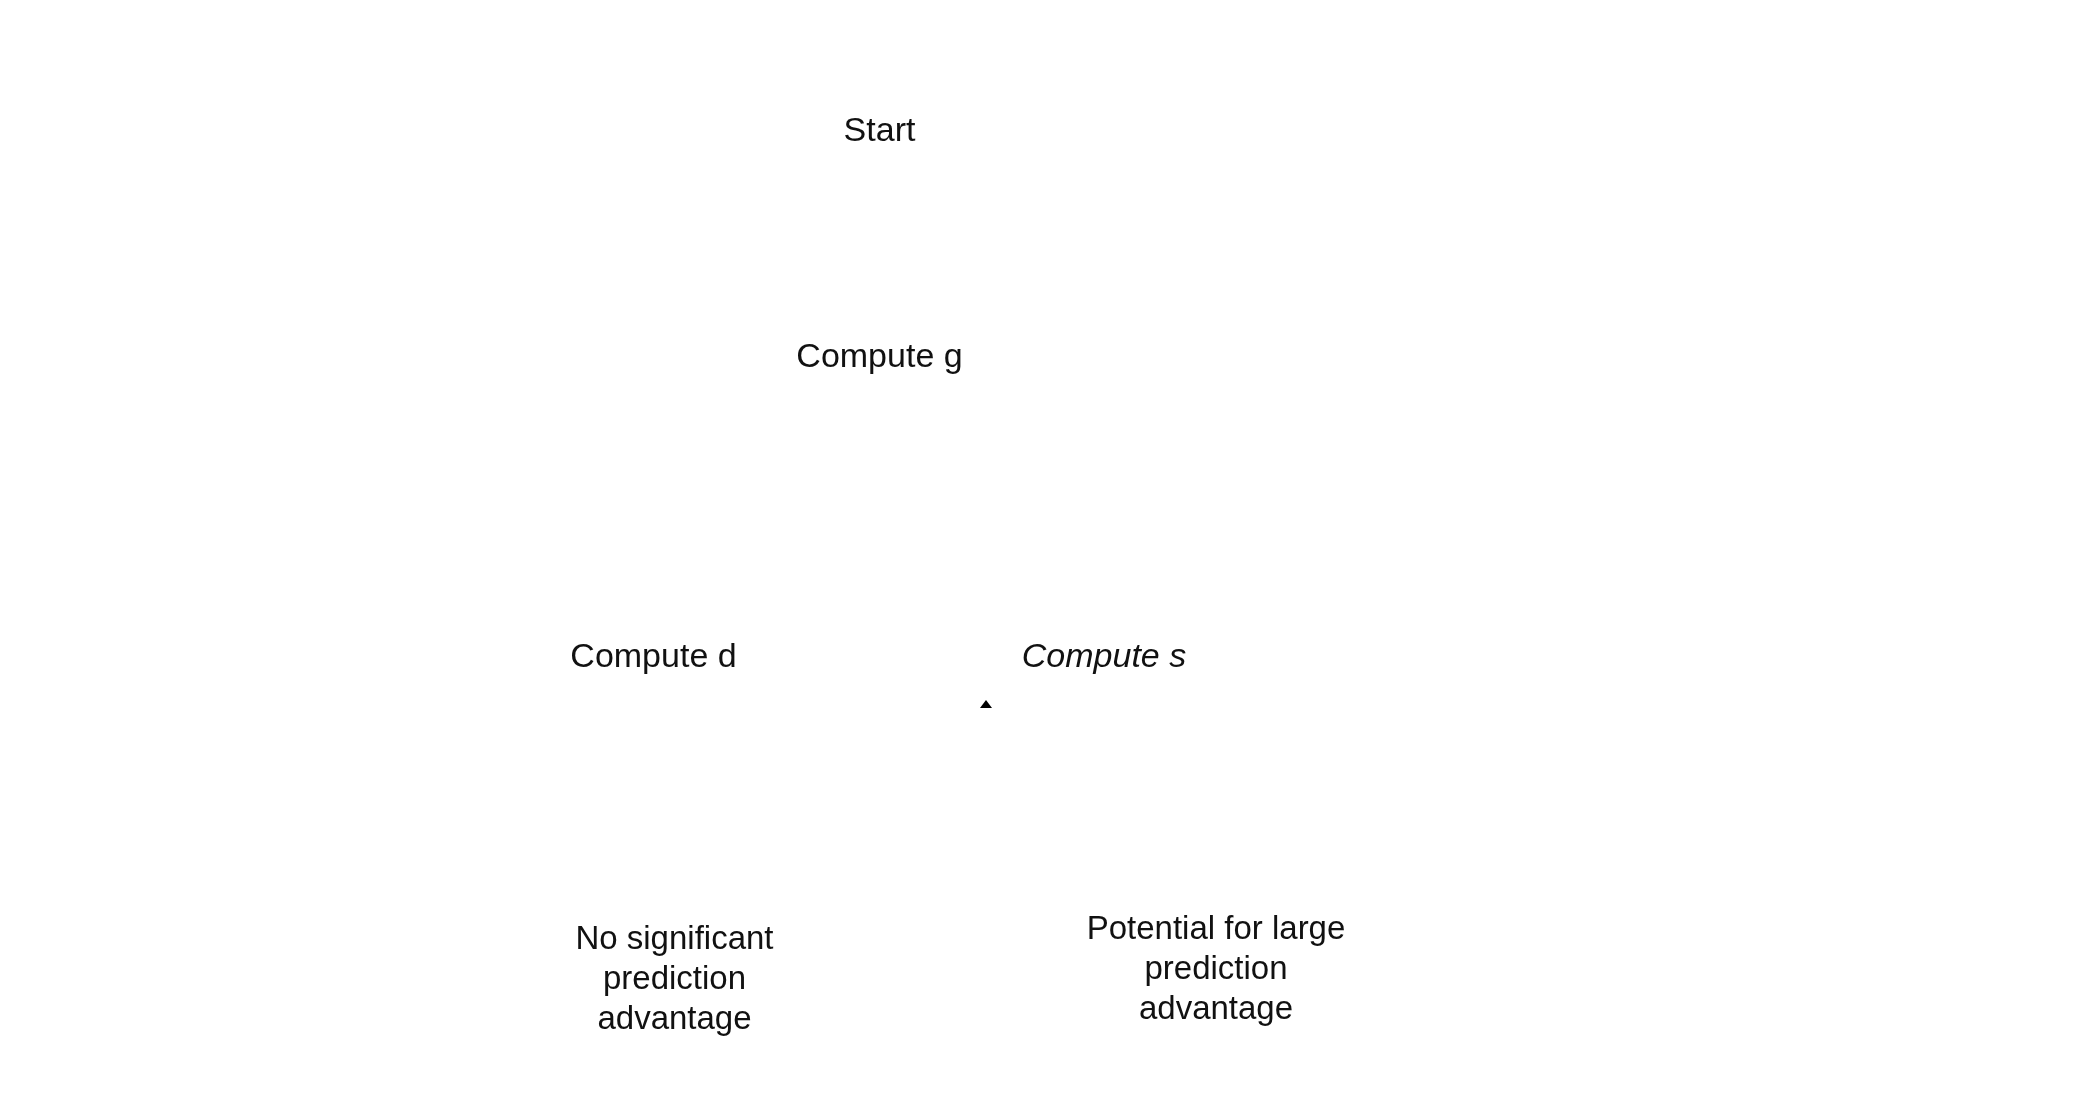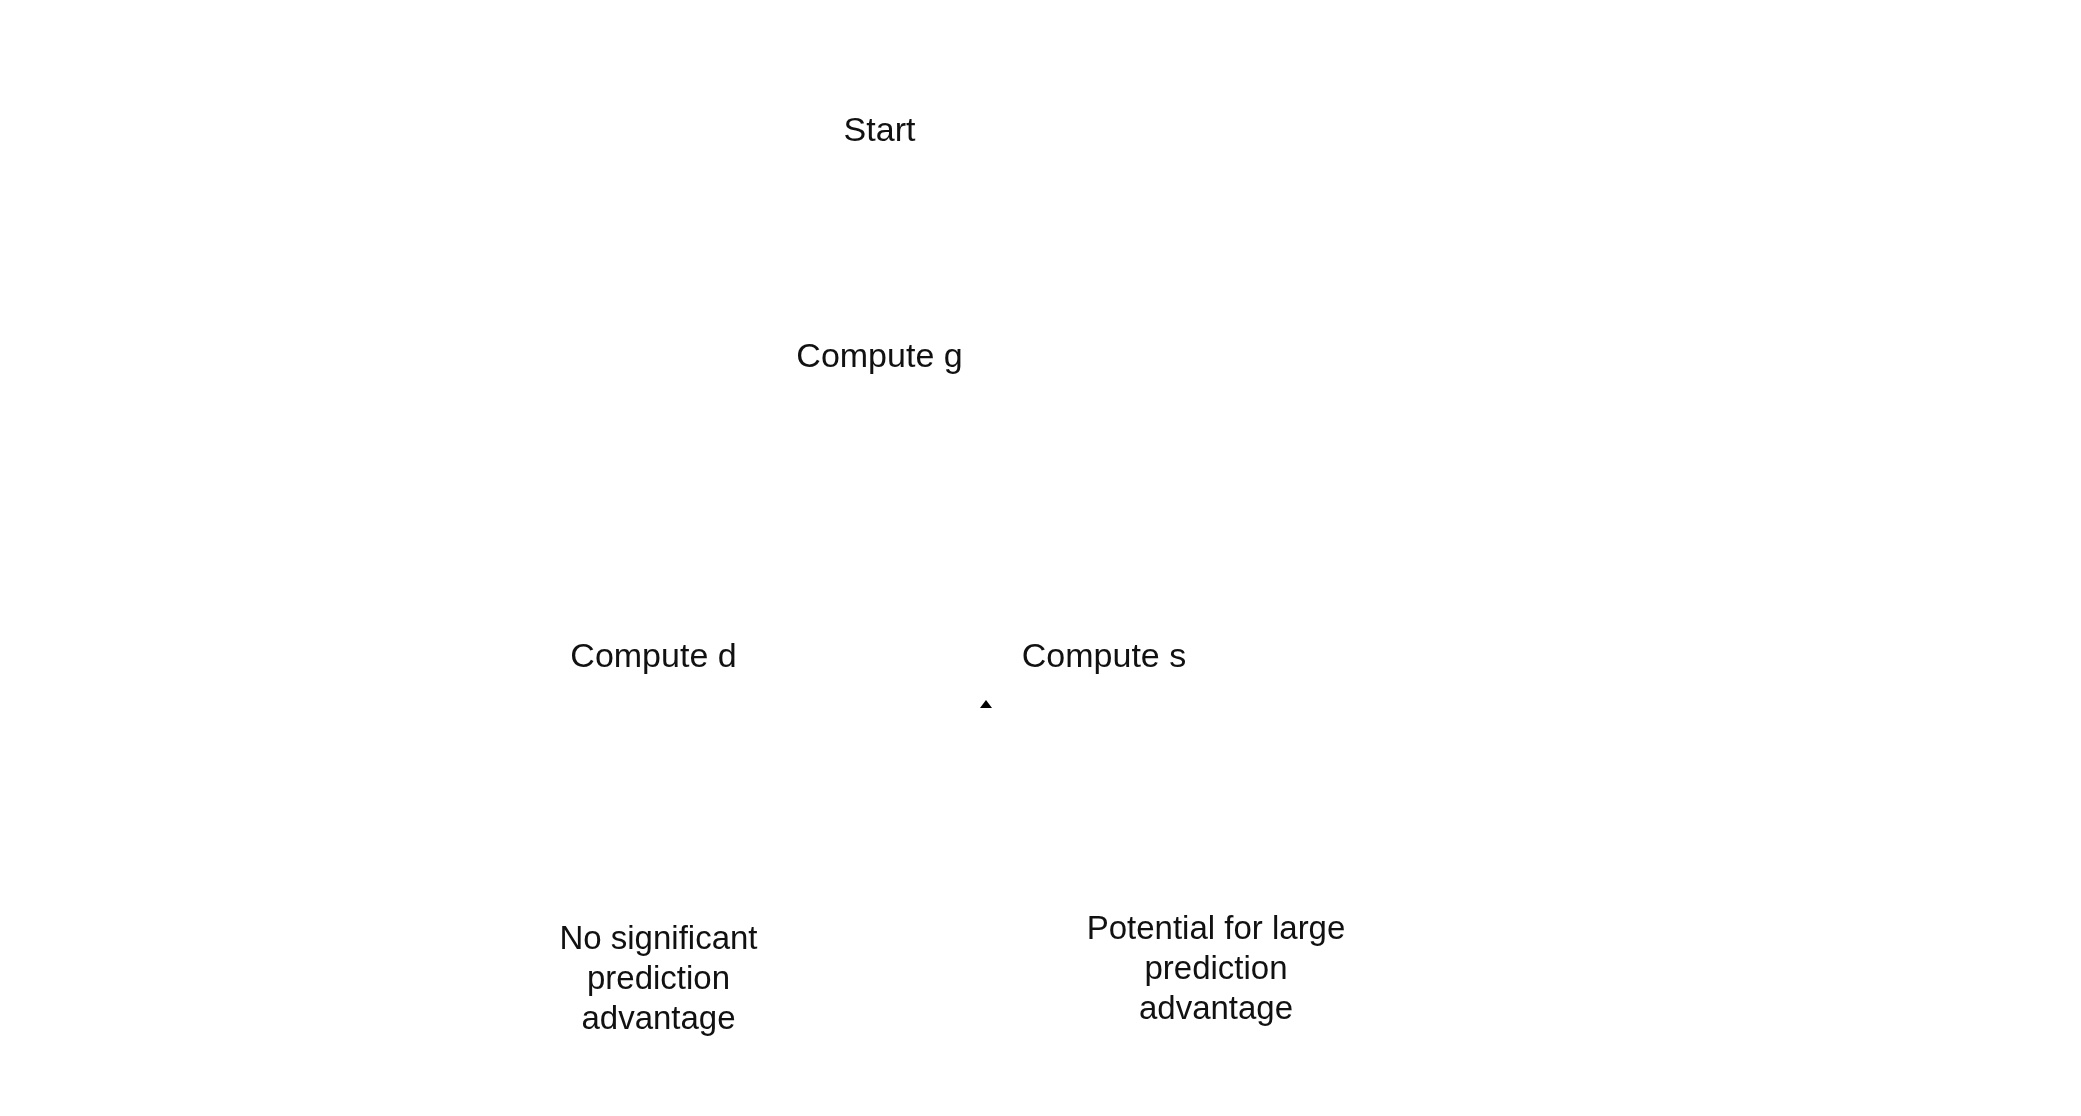--- a/index.html
+++ b/index.html
@@ -34,22 +34,22 @@
     font-size: 34px;
     line-height: 38px;
   }
   .multi {
     font-size: 33px;
     line-height: 40px;
   }
   .node-start        { left: 732px;  top: 75px;  width: 295px; height: 108px; }
   .node-compute-g    { left: 732px;  top: 302px; width: 295px; height: 106px; }
   .node-compute-d    { left: 506px;  top: 601px; width: 295px; height: 107px; }
-  .node-compute-s    { left: 956px;  top: 602px; width: 296px; height: 106px; }
-  .node-no-adv       { left: 510px;  top: 902px; width: 297px; height: 152px; justify-content: center; }
+  .node-compute-s    { left: 956px;  top: 602px; width: 296px; height: 106px; font-style: italic; }
+  .node-no-adv       { left: 526px;  top: 902px; width: 297px; height: 152px; justify-content: center; }
   .node-pot-adv      { left: 1067px; top: 901px; width: 298px; height: 134px; border-radius: 9px; }
 
   
   .corner-speck {
     position: absolute;
     left: 26px;
     bottom: -6px;
     width: 8px;
     height: 10px;
     background: #ffffff;

